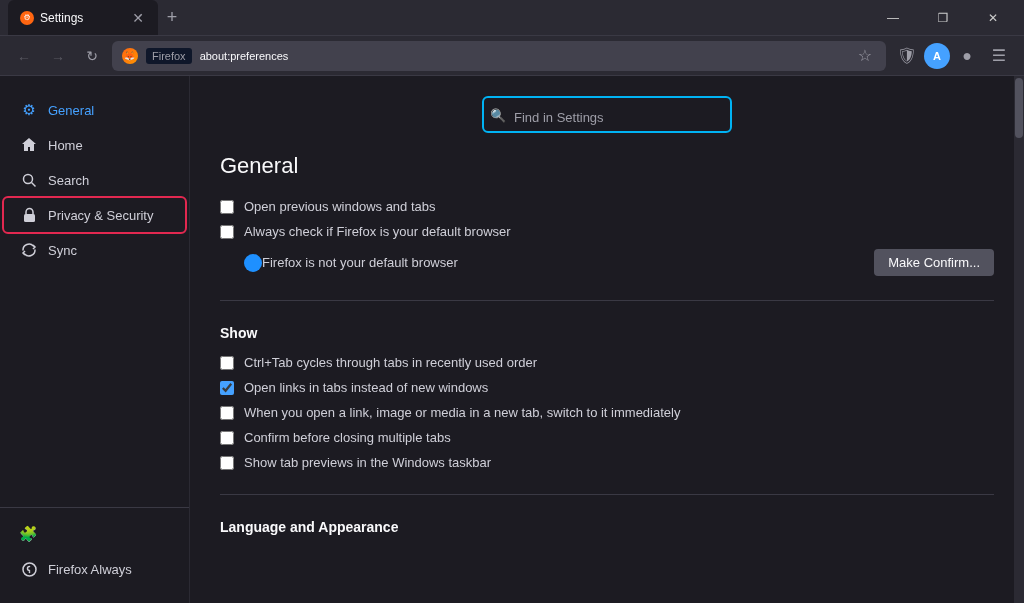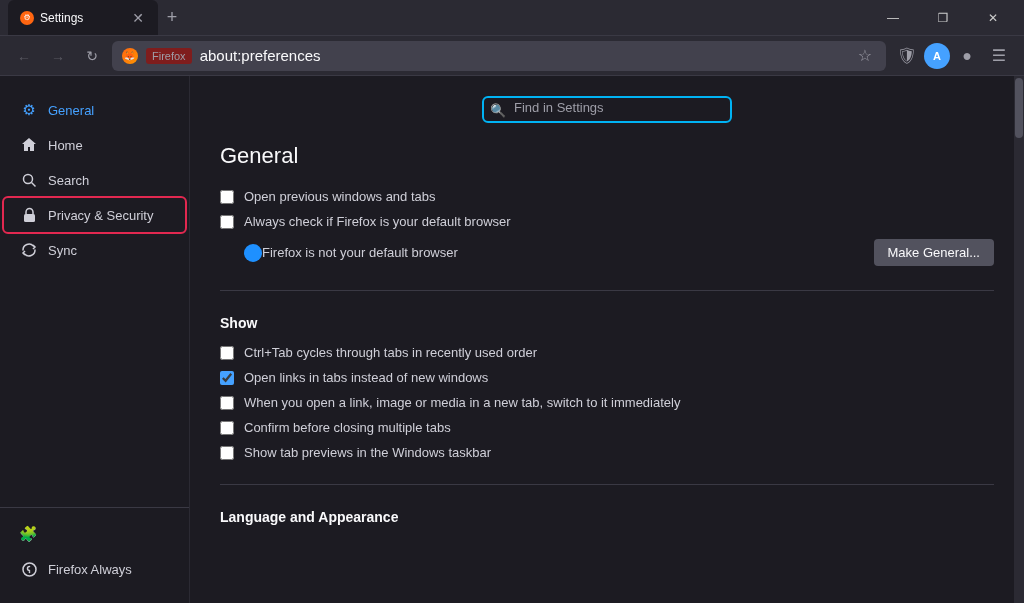--- a/index.html
+++ b/index.html
@@ -128,26 +128,26 @@
       height: 16px;
       background: linear-gradient(135deg, #ff6611, #ff9500);
       border-radius: 50%;
       flex-shrink: 0;
       display: flex;
       align-items: center;
       justify-content: center;
       font-size: 9px;
     }
     .url-text {
-      font-size: 15px;
+      font-size: 11px;
       color: #f9f9fb;
       flex: 1;
     }
     .url-badge {
-      background: #7f1d1d;
+      background: #0f172a;
       color: #9e9ea8;
       font-size: 11px;
       padding: 2px 6px;
       border-radius: 3px;
     }
     .star-btn {
       color: #9e9ea8;
       font-size: 16px;
       padding: 0 4px;
     }
@@ -248,21 +248,21 @@
     }
     .find-input-wrap {
       position: relative;
       width: 250px;
     }
     .find-input {
       width: 100%;
       background: #1c1b22;
       border: 2px solid #00b3f4;
       border-radius: 6px;
-      padding: 2px 10px 6px 30px;
+      padding: 12px 10px 6px 30px;
       color: #f9f9fb;
       font-size: 13px;
       outline: none;
     }
     .find-input::placeholder { color: #9e9ea8; }
     .find-icon {
       position: absolute;
       left: 8px;
       top: 50%;
       transform: translateY(-50%);
@@ -470,21 +470,21 @@
       </div>
 
       <div class="checkbox-row">
         <input type="checkbox" style="">
         <label>Always check if Firefox is your default browser</label>
       </div>
 
       <div class="default-browser-row">
         <div class="default-browser-icon"></div>
         <span class="default-browser-text">Firefox is not your default browser</span>
-        <button class="make-default-btn">Make General...</button>
+        <button class="make-default-btn">Make Confirm...</button>
       </div>
     </div>
 
     <hr class="section-divider">
 
     <div>
       <h2 class="subsection-title">Show</h2>
 
       <div class="checkbox-row">
         <input type="checkbox" style="">

